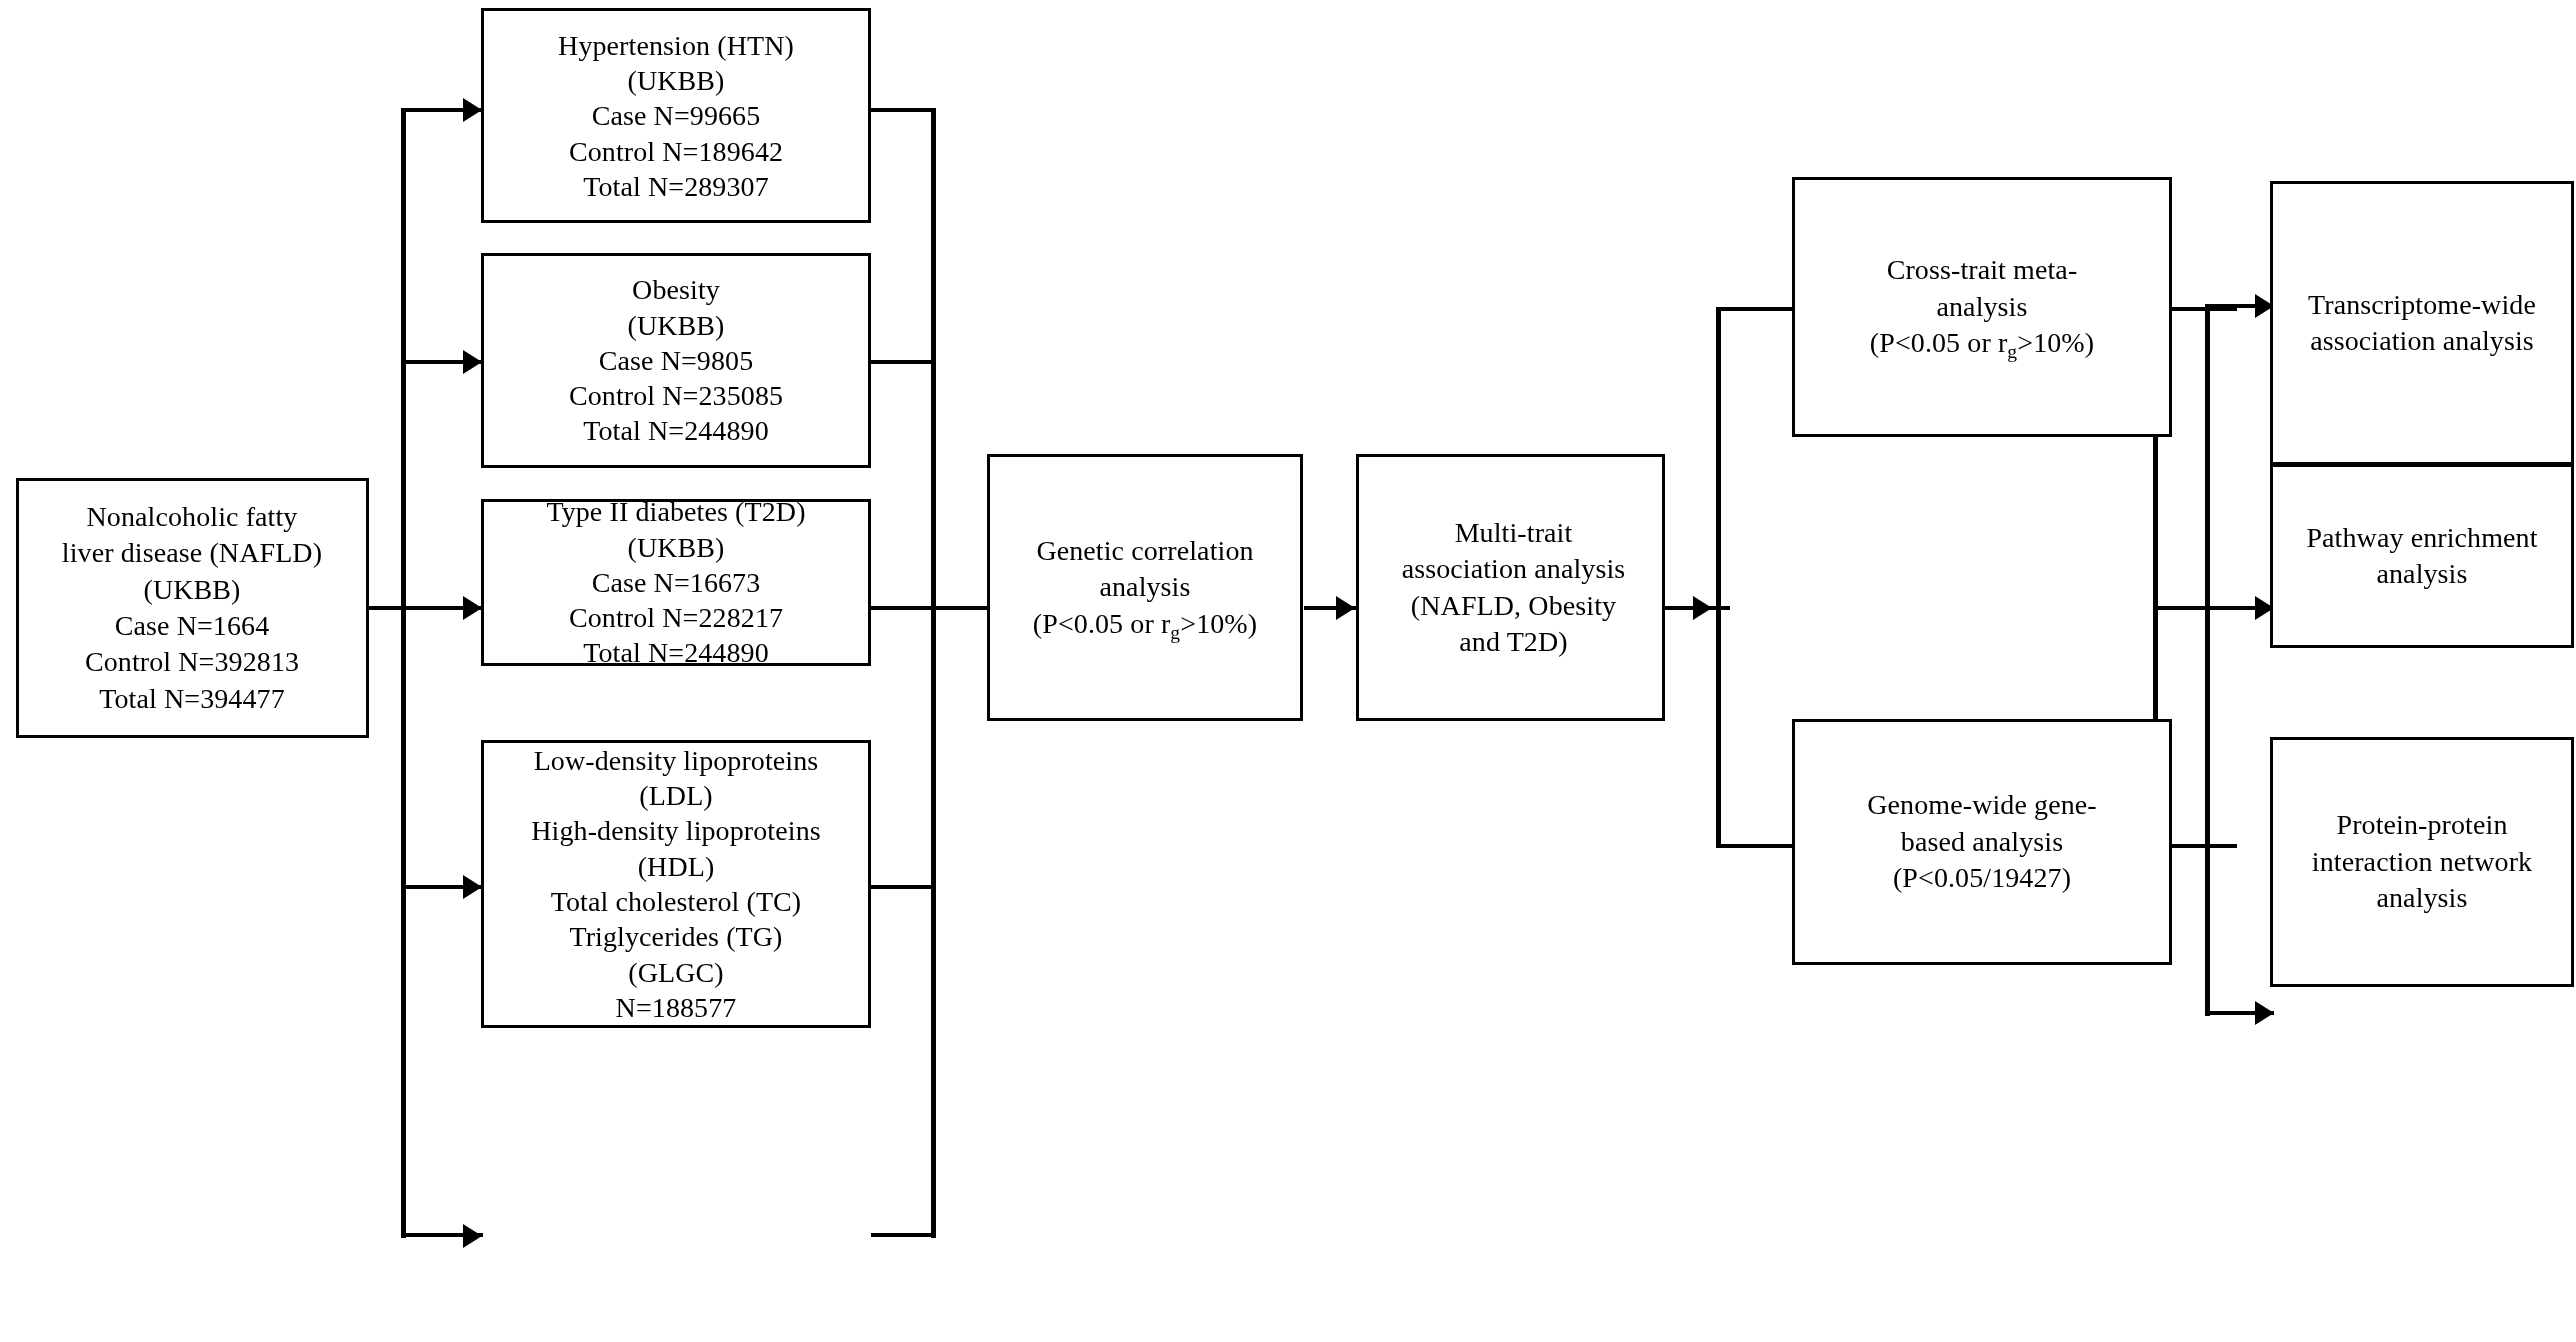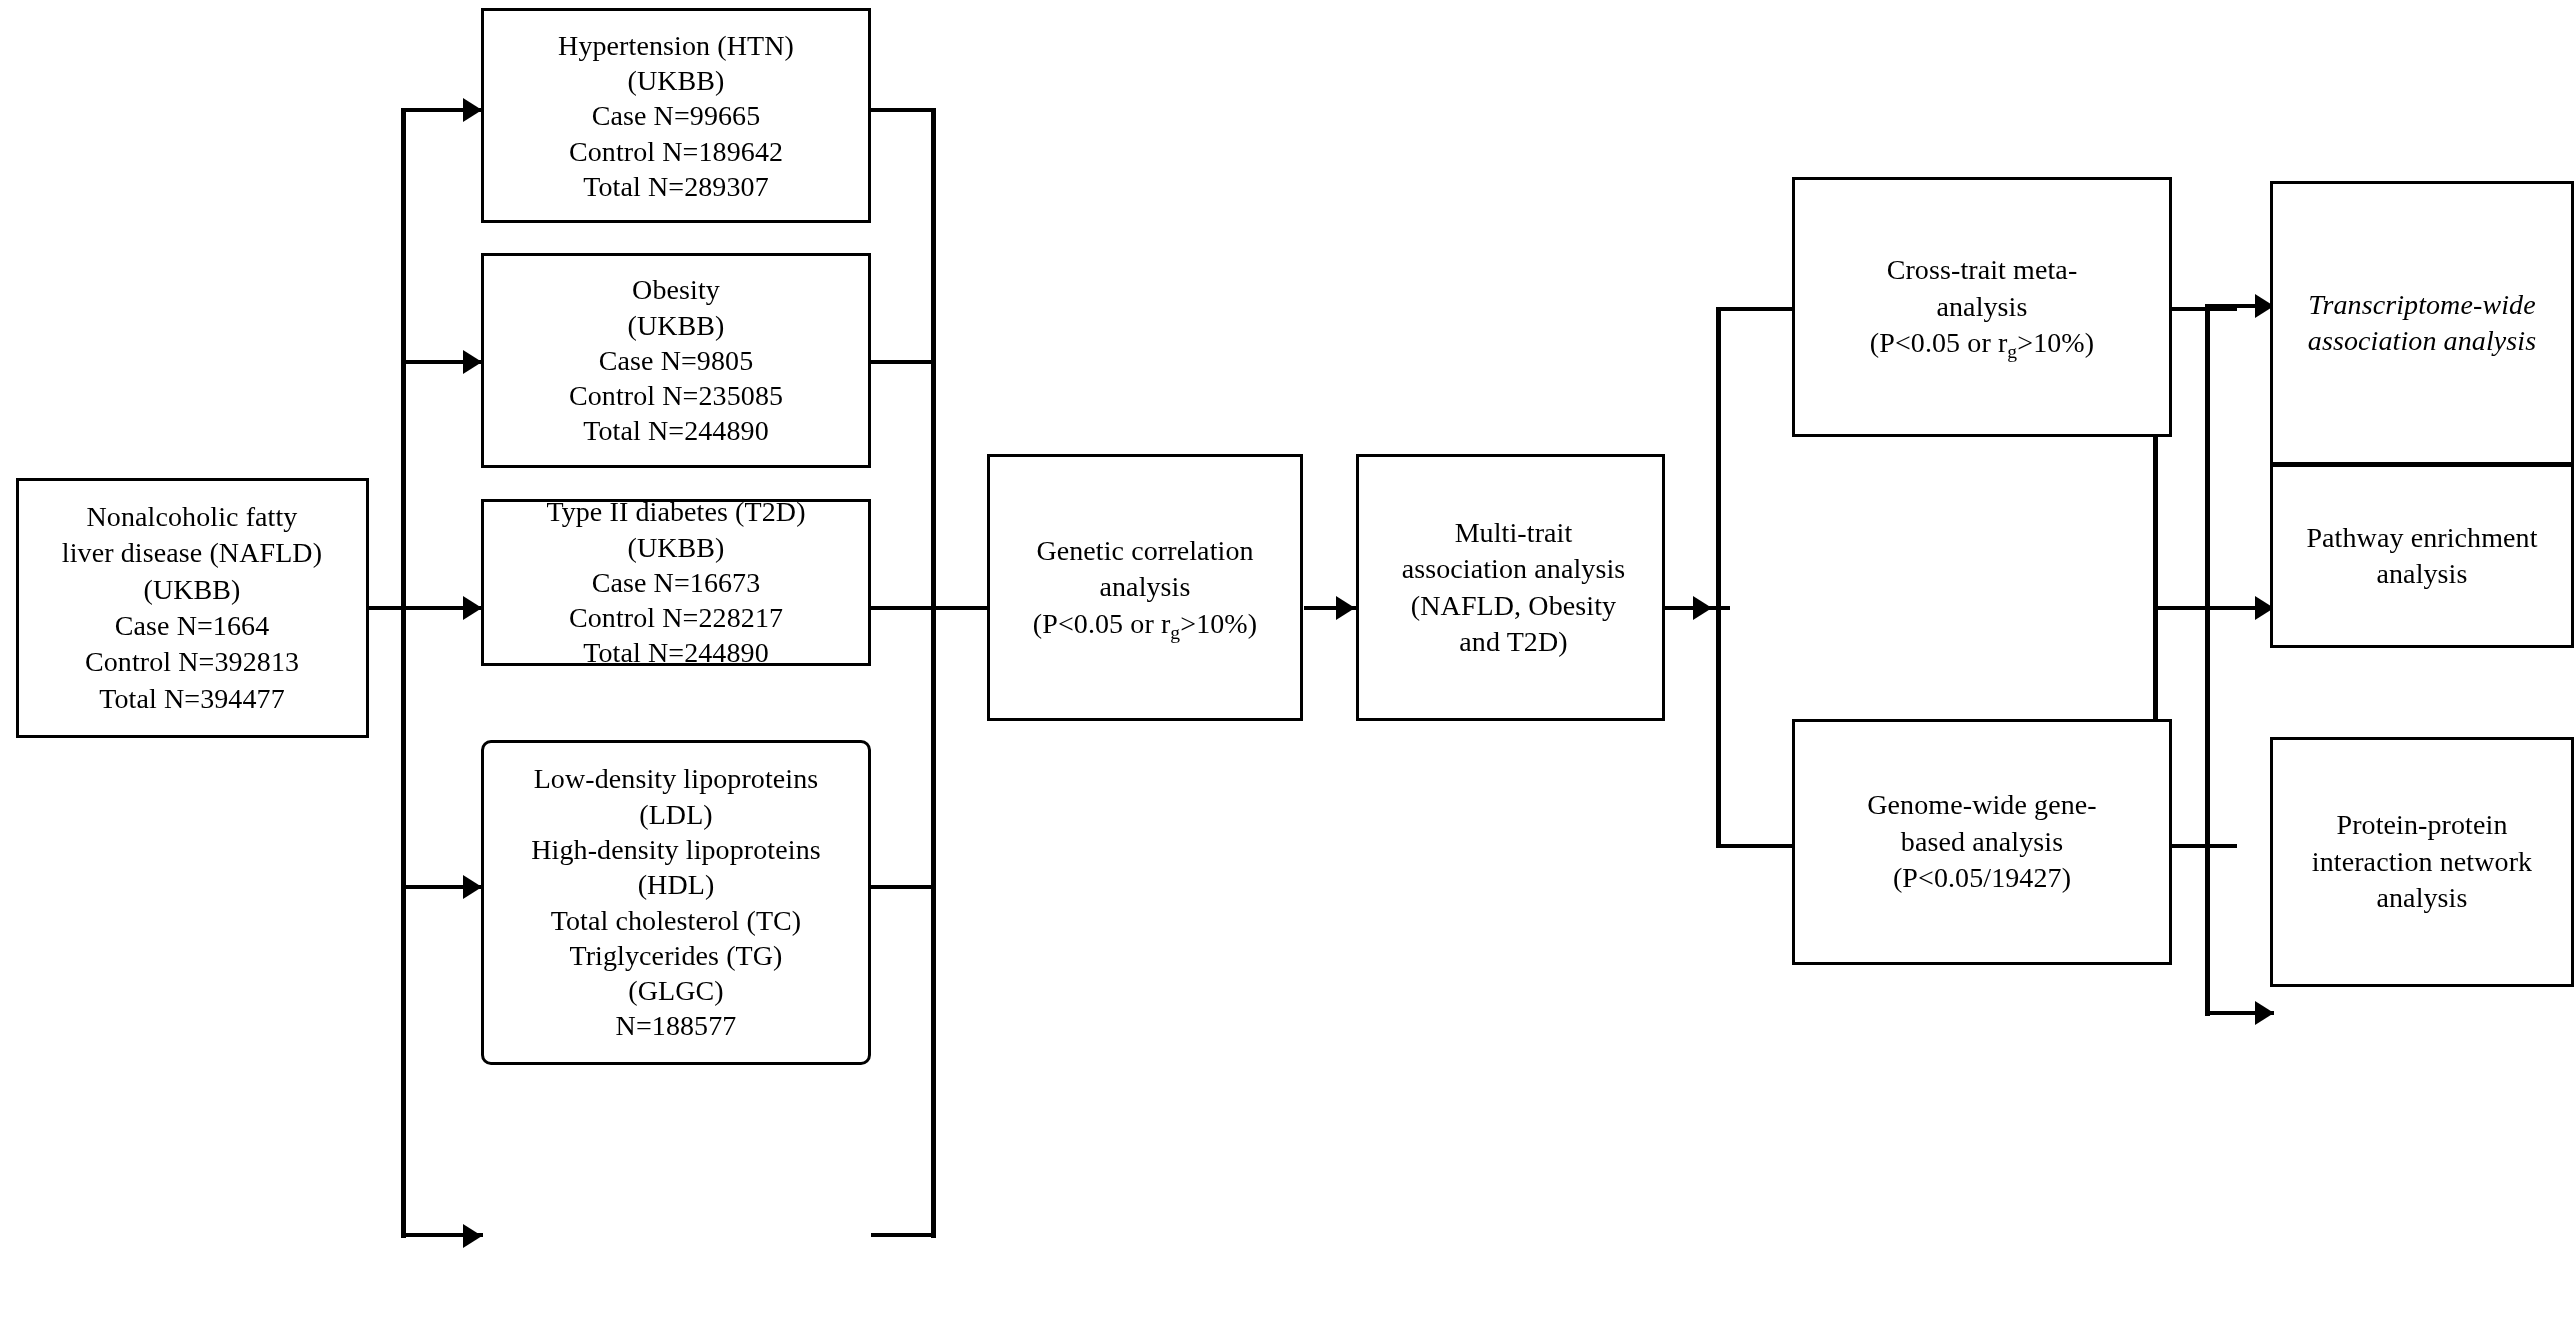--- a/index.html
+++ b/index.html
@@ -95,21 +95,21 @@
   </div>
 
   <div class="node tight" style="left:481px; top:499px; width:390px; height:167px;">
     <span class="txt">Type II diabetes (T2D)
 (UKBB)
 Case N=16673
 Control N=228217
 Total N=244890</span>
   </div>
 
-  <div class="node tight" style="left:481px; top:740px; width:390px; height:325px;border-radius:10px;">
+  <div class="node tight" style="left:481px; top:740px; width:390px; height:288px;">
     <span class="txt">Low-density lipoproteins
 (LDL)
 High-density lipoproteins
 (HDL)
 Total cholesterol (TC)
 Triglycerides (TG)
 (GLGC)
 N=188577</span>
   </div>
 
@@ -165,21 +165,21 @@
 
   <div class="hline" style="left:2205px; top:304px; width:69px;"></div>
   <div class="arrow" style="left:2255px; top:294px;"></div>
 
   <div class="hline" style="left:2205px; top:606px; width:69px;"></div>
   <div class="arrow" style="left:2255px; top:596px;"></div>
 
   <div class="hline" style="left:2205px; top:1011px; width:69px;"></div>
   <div class="arrow" style="left:2255px; top:1001px;"></div>
 
-  <div class="node" style="left:2270px; top:181px; width:304px; height:284px;font-style:italic;">
+  <div class="node" style="left:2270px; top:181px; width:304px; height:284px;">
     <span class="txt">Transcriptome-wide
 association analysis</span>
   </div>
 
   <div class="node" style="left:2270px; top:464px; width:304px; height:184px;">
     <span class="txt">Pathway enrichment
 analysis</span>
   </div>
 
   <div class="node" style="left:2270px; top:737px; width:304px; height:250px;">

